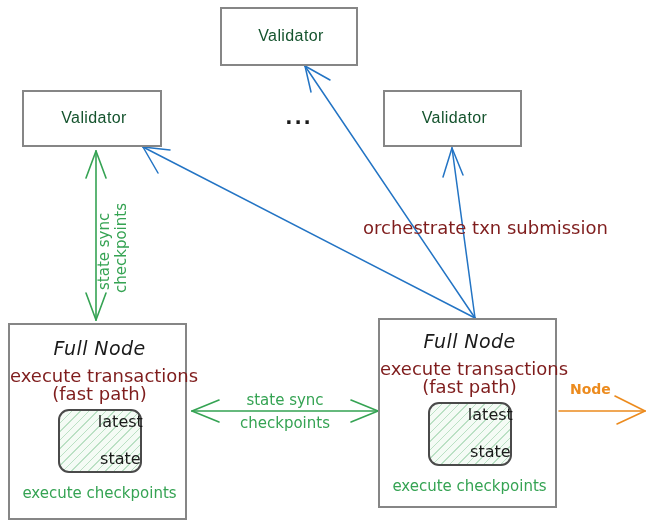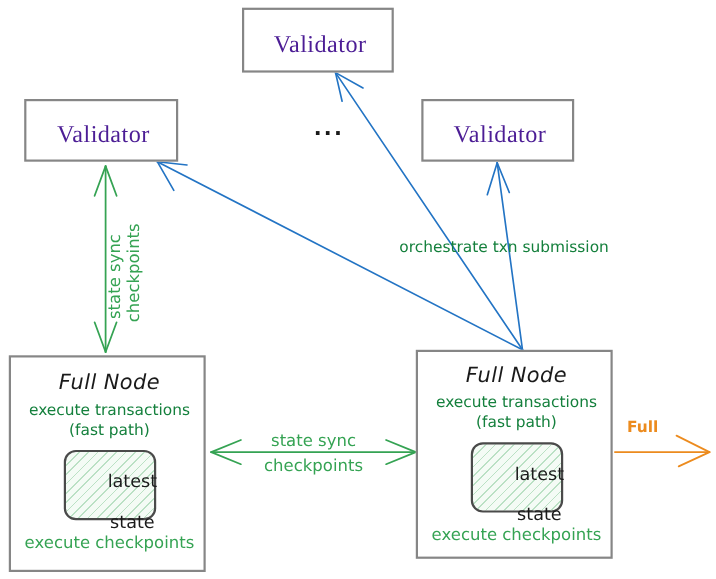--- a/index.html
+++ b/index.html
@@ -27,36 +27,36 @@
     background: #ffffff;
     border: 2px solid #868686;
   }
   .box-label {
     position: absolute;
     text-align: center;
     white-space: pre;
     line-height: 1.18;
   }
   .validator-title {
-    font-family: Liberation Serif, serif;
-    font-size: 22px;
-    color: #4c1d95;
+    font-family: Liberation Sans, sans-serif;
+    font-size: 16px;
+    color: #14532d;
     letter-spacing: 0.4px;
   }
   .fullnode-title {
     font-family: "DejaVu Sans", sans-serif;
     font-size: 19px;
     color: #1a1a1a;
     letter-spacing: 0.4px;
     font-style: italic;
   }
   .blue-text {
     font-family: "DejaVu Sans", sans-serif;
-    font-size: 14px;
-    color: #15803d;
+    font-size: 18px;
+    color: #7f1d1d;
   }
   .green-text {
     font-family: "DejaVu Sans", sans-serif;
     font-size: 15px;
     color: #35a353;
   }
   .orange-text {
     font-family: "DejaVu Sans", sans-serif;
     font-size: 14px;
     color: #ec8b1e;
@@ -69,20 +69,21 @@
     border-radius: 11px;
     background-color: #f4fbf5;
     background-image: repeating-linear-gradient(
       -45deg,
       rgba(53,163,83,0.30) 0px,
       rgba(53,163,83,0.30) 1px,
       rgba(255,255,255,0) 1px,
       rgba(255,255,255,0) 6px
     );
     display: flex;
+    align-items: center;
     justify-content: center;
   }
   .state-label {
     text-align: center;
     font-family: "DejaVu Sans", sans-serif;
     font-size: 16px;
     color: #1a1a1a;
     line-height: 1.15;
     white-space: pre;
   }
@@ -202,15 +203,15 @@
       </div>
     </div>
 
     <div class="box-label green-text" style="left:0; top:158px; width:179px;">execute checkpoints</div>
   </div>
 
   <div class="box-label green-text" style="left:215px; top:392px; width:140px;">state sync</div>
 
   <div class="box-label green-text" style="left:215px; top:415px; width:140px;">checkpoints</div>
 
-  <div style="position:absolute; left:570px; top:381px;" class="orange-text">Full</div>
+  <div style="position:absolute; left:570px; top:381px;" class="orange-text">Node</div>
 
 </div>
 
 </body></html>

